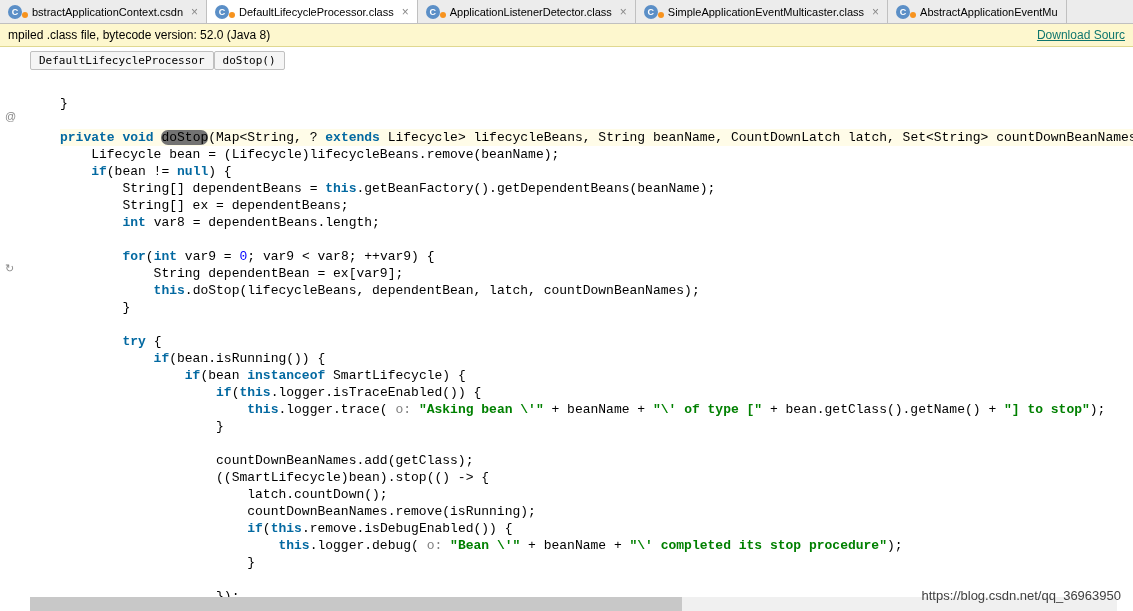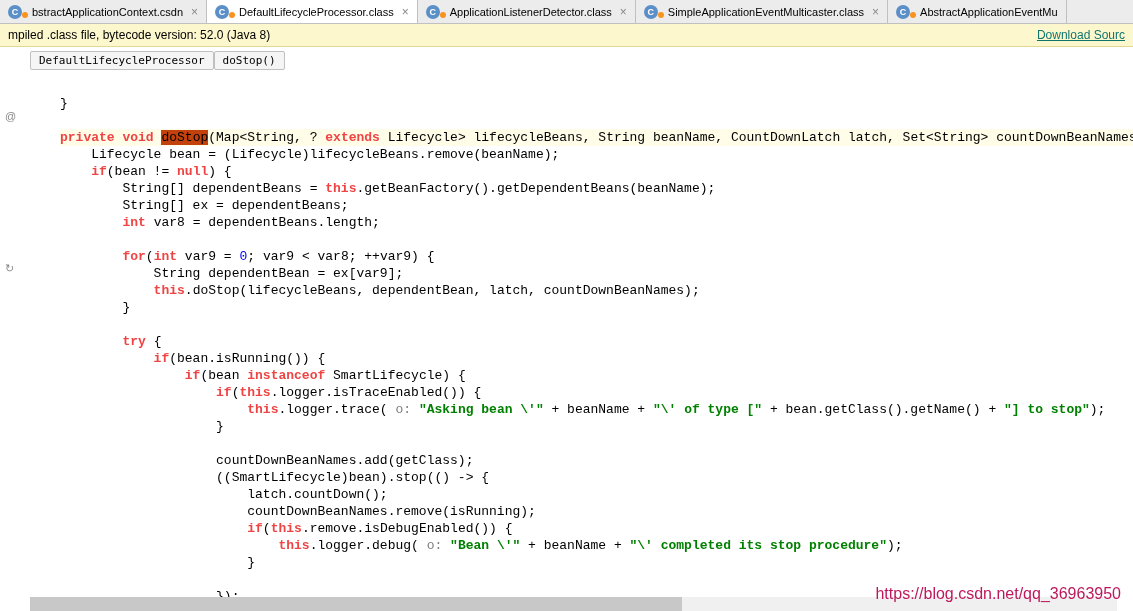--- a/index.html
+++ b/index.html
@@ -11,27 +11,27 @@
 .tab .icon-j { width: 6px; height: 6px; background: #f7931e; border-radius: 50%; margin-left: -4px; margin-top: 6px; }
 .tab .close { color: #888; font-size: 12px; margin-left: 4px; }
 .banner { background: #fdf7ce; padding: 4px 8px; display: flex; justify-content: space-between; align-items: center; border-bottom: 1px solid #e0d890; font-size: 12px; }
 .banner a { color: #0f766e; text-decoration: underline; }
 .breadcrumb { padding: 4px 30px; display: flex; }
 .breadcrumb .chip { border: 1px solid #c0c0c0; background: #f5f5f5; padding: 2px 8px; border-radius: 2px; font-family: "Consolas", monospace; font-size: 11px; }
 .editor-wrap { display: flex; height: calc(611px - 24px - 26px - 26px); }
 .gutter { width: 30px; background: #fff; border-right: 0; position: relative; }
 .gutter-mark { position: absolute; left: 5px; font-size: 11px; color: #888; }
 .code { flex: 1; font-family: "Consolas", "Courier New", monospace; font-size: 13px; line-height: 17px; padding: 4px 0 4px 30px; white-space: pre; color: #000; overflow: hidden; }
-.kw { color: #ef4444; font-weight: bold; }
+.kw { color: #0369a1; font-weight: bold; }
 .num { color: #0000ff; }
 .str { color: #008000; font-weight: bold; }
-.hl-method { background: #c2410c; }
+.hl-method { background: #737373; border-radius: 7px; }
 .hl-line { background: #fffce8; display: inline-block; width: 100%; }
 .param { color: #808080; }
-.watermark { position: absolute; bottom: 8px; right: 12px; color: #be185d; font-size: 16px; font-family: Arial; }
+.watermark { position: absolute; bottom: 8px; right: 12px; color: #404040; font-size: 13px; font-family: Arial; }
 .scrollbar-h { position: absolute; bottom: 0; left: 30px; right: 16px; height: 14px; background: #f0f0f0; }
 .scrollbar-h .thumb { height: 100%; width: 60%; background: #c8c8c8; }
 </style>
 </head>
 <body>
 
 <div class="tabs">
   <div class="tab">
       <span class="icon-c">C</span>
       <span class="icon-j"></span>

